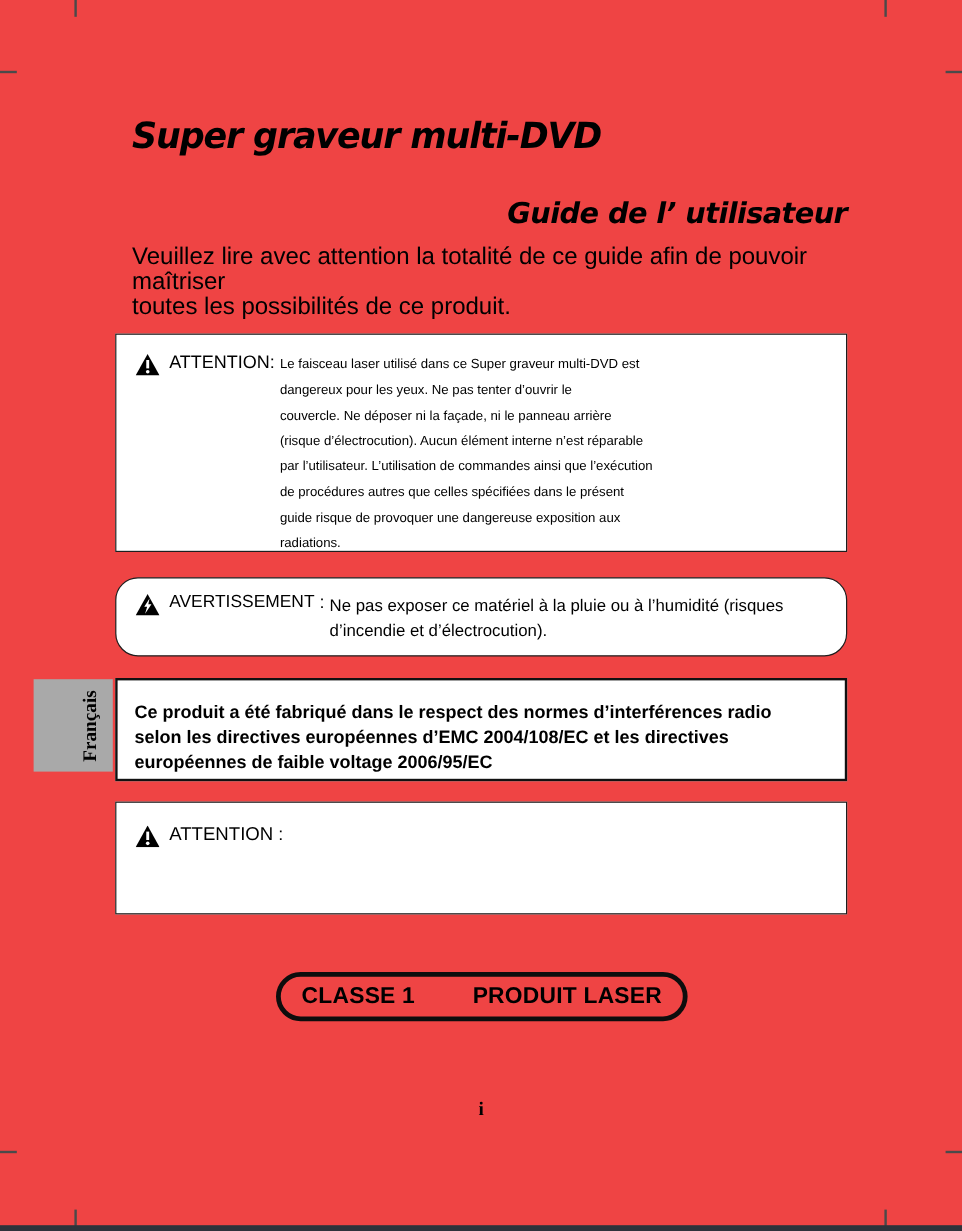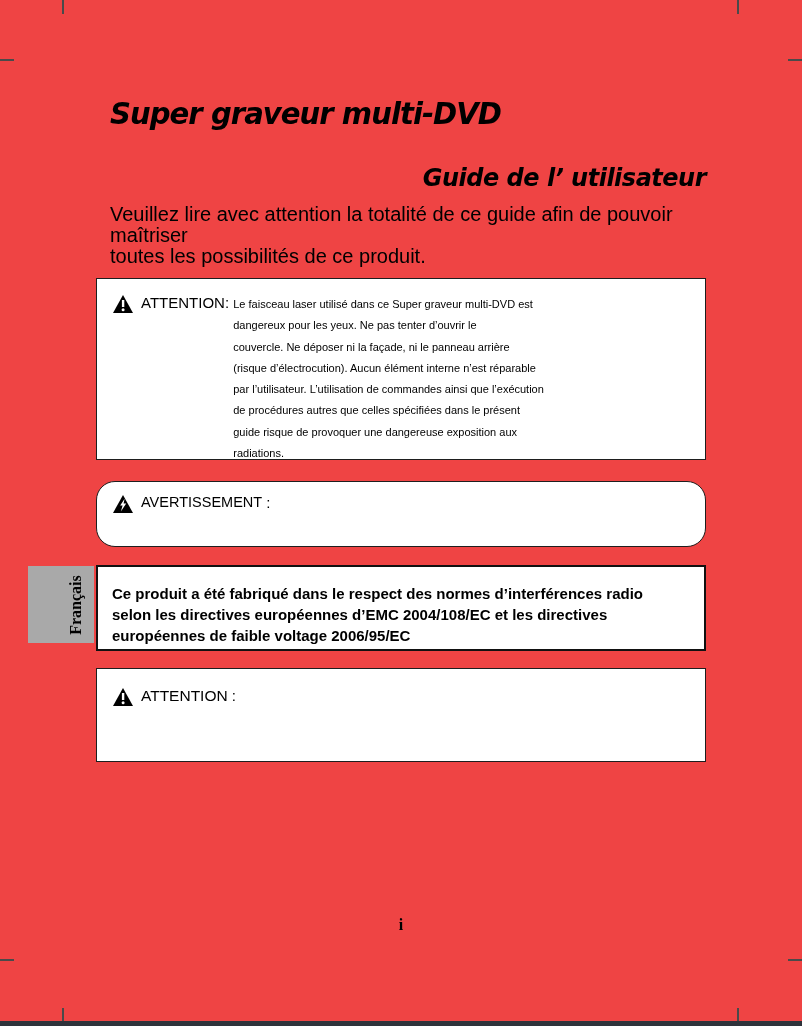--- a/index.html
+++ b/index.html
@@ -135,20 +135,22 @@
   <div class="wbox box2">
     <div class="warnrow">
       <span class="wicon">
         <svg width="20" height="18" viewBox="0 0 20 18">
             <path d="M10 0 L20 18 L0 18 Z" fill="#000"></path>
             <path d="M11.6 3.8 L7.2 10.6 L9.6 10.6 L7.9 16.4 L13.2 8.6 L10.6 8.6 Z" fill="#fff"></path>
           </svg>
       </span>
       <span class="wlabel">AVERTISSEMENT</span>
         <span class="wsep"> : </span>
+      <div class="wtext">Ne pas exposer ce matériel à la pluie ou à l’humidité (risques
+d’incendie et d’électrocution).</div>
     </div>
   </div>
 
   <div class="wbox box3">
     <div class="compliance-text">Ce produit a été fabriqué dans le respect des normes d’interférences radio
 selon les directives européennes d’EMC 2004/108/EC et les directives
 européennes de faible voltage 2006/95/EC</div>
   </div>
 
   <div class="lang-tab">
@@ -162,16 +164,20 @@
             <path d="M10 0 L20 18 L0 18 Z" fill="#000"></path>
             <rect x="8.9" y="5" width="2.4" height="7" fill="#fff"></rect>
             <circle cx="10.1" cy="14.8" r="1.5" fill="#fff"></circle>
           </svg>
       </span>
       <span class="wlabel">ATTENTION</span>
         <span class="wsep"> : </span>
     </div>
   </div>
 
+  <div class="laser-badge">
+    <span>CLASSE 1</span>
+    <span>PRODUIT LASER</span>
+  </div>
 
   <div class="page-number">i</div>
 
 </div>
 
 </body></html>

